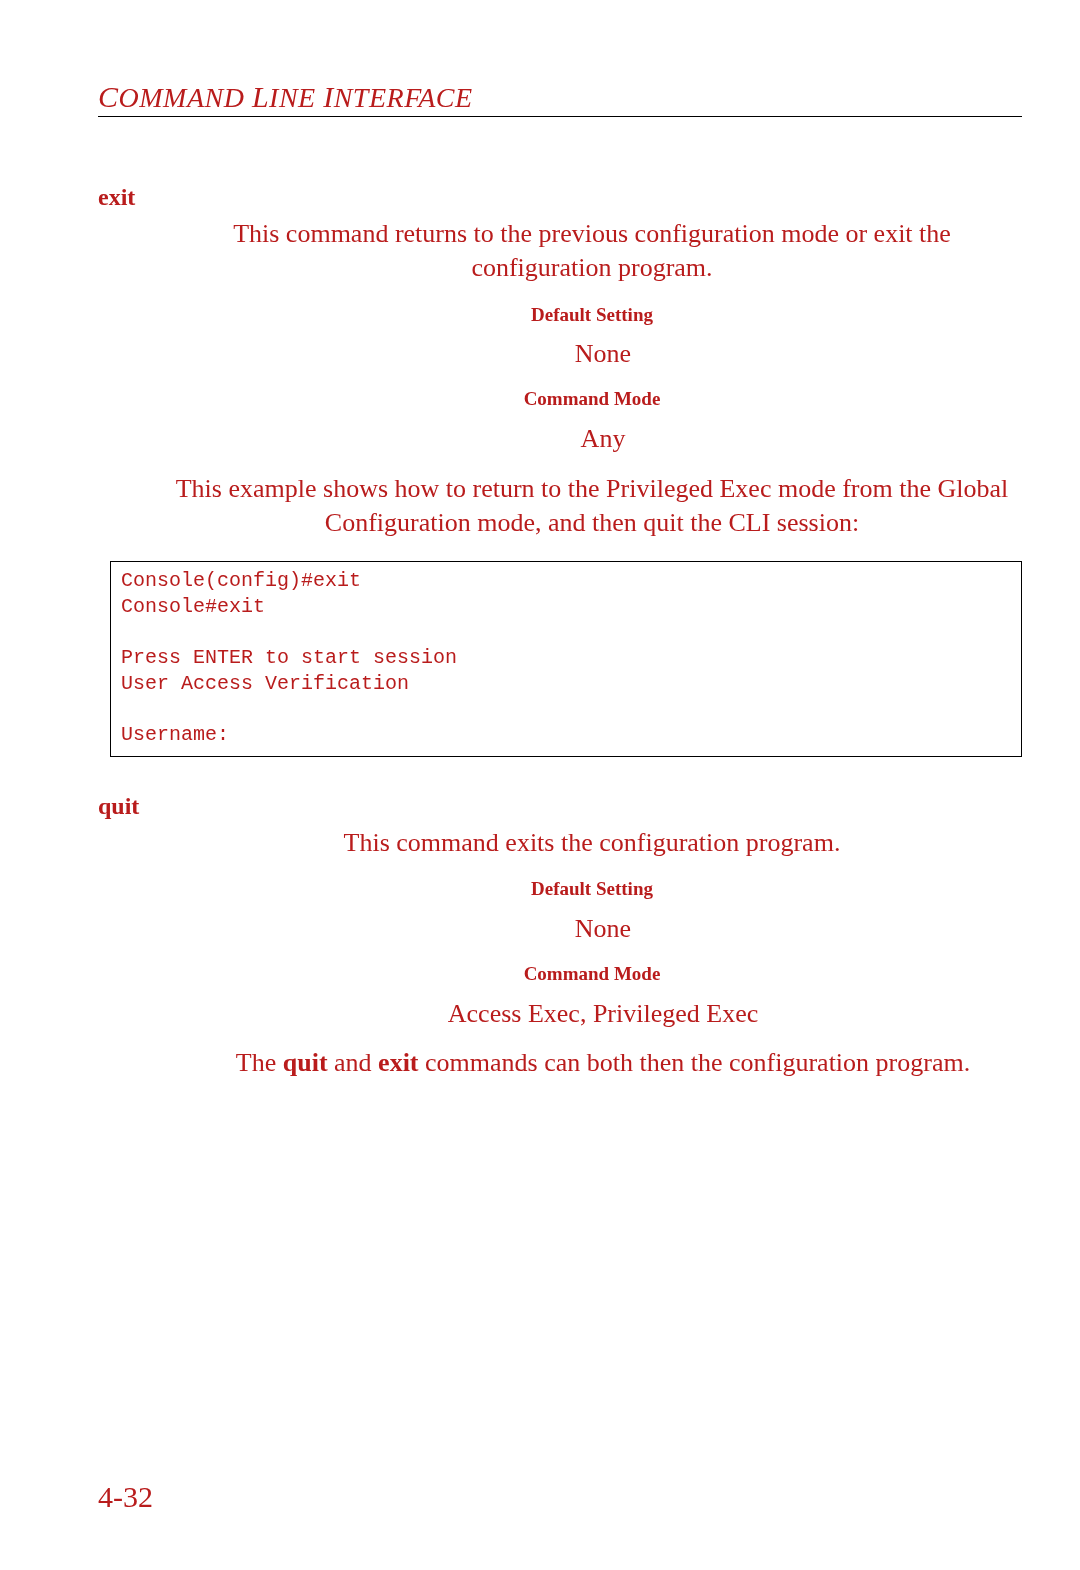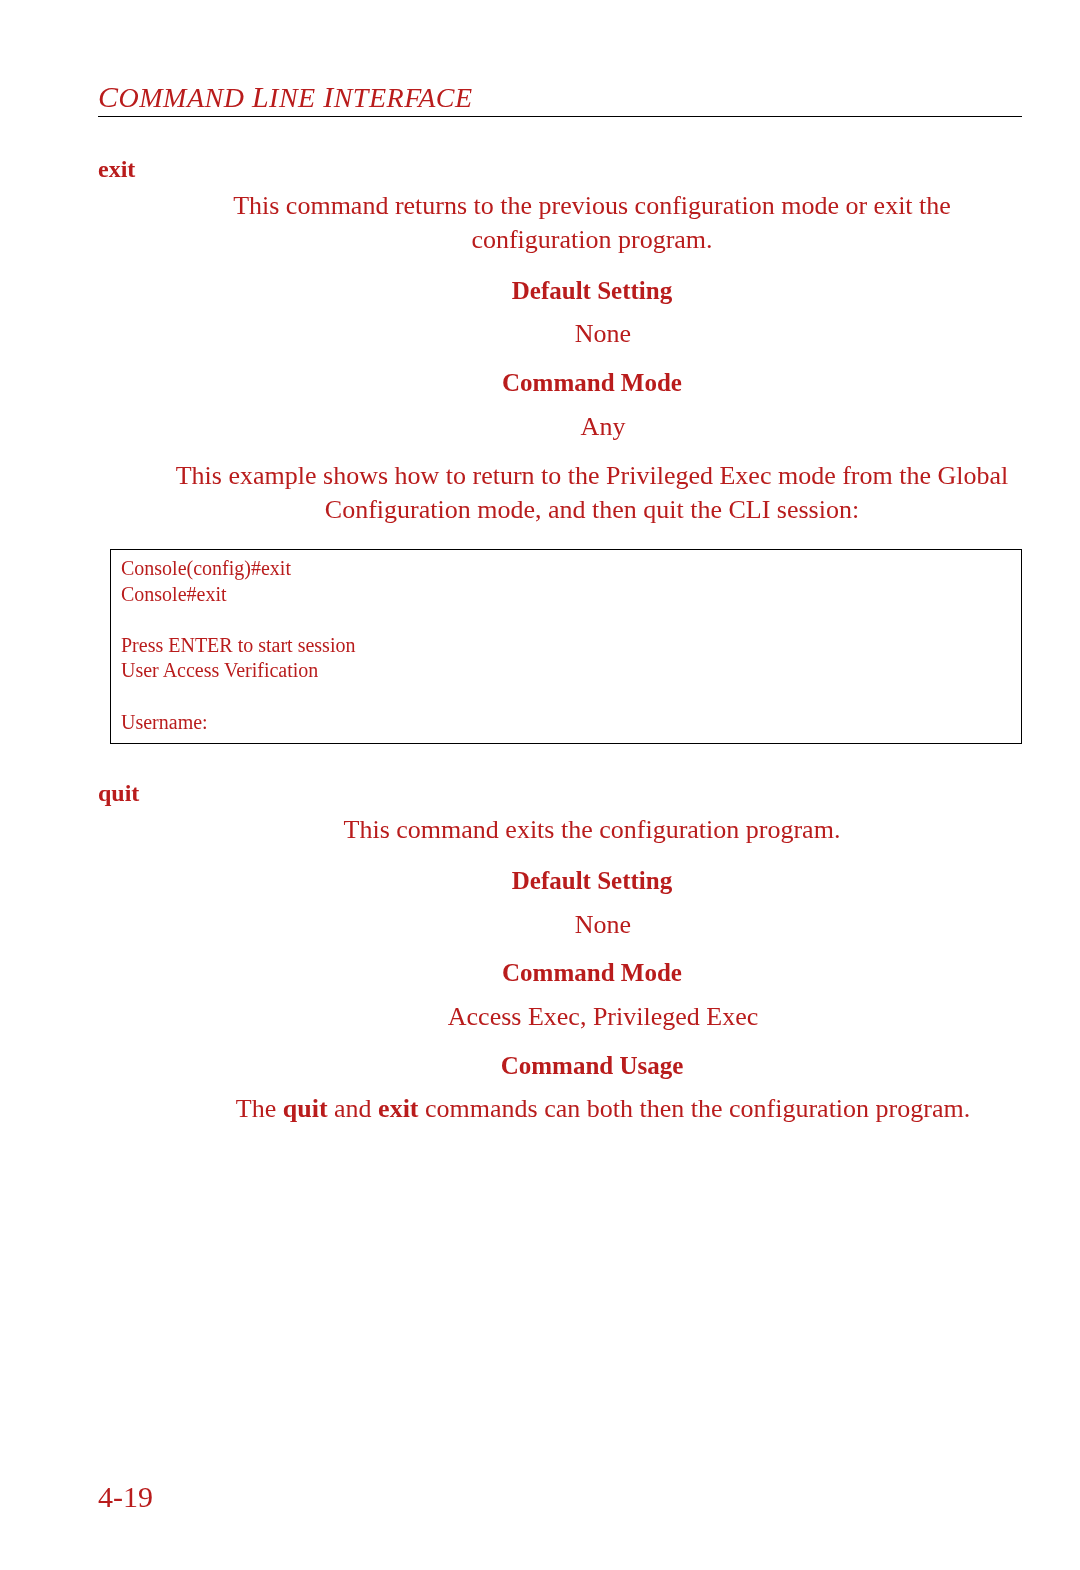--- a/index.html
+++ b/index.html
@@ -31,52 +31,52 @@
   .hr {
     position: absolute;
     top: 116px;
     left: 78px;
     width: 924px;
     height: 1px;
     background: #000;
   }
   .content {
     position: absolute;
-    top: 148px;
+    top: 176px;
     left: 78px;
     width: 924px;
     font-size: 26px;
     line-height: 1.3;
   }
   .cmd-name {
     font-weight: bold;
     font-size: 24px;
     margin-top: 6px;
   }
   .body-indent {
     margin-left: 64px;
     text-align: center;
   }
   .para {
     margin-top: 4px;
     margin-bottom: 18px;
   }
   .sub-head {
     font-weight: bold;
-    font-size: 25px;
+    font-size: 19px;
     margin-top: 14px;
     margin-bottom: 10px;
   }
   .sub-body {
     margin-left: 22px;
     margin-bottom: 16px;
   }
   .codebox {
     border: 1px solid #000;
-    font-family: Liberation Serif, serif;
+    font-family: Liberation Mono, monospace;
     font-size: 20px;
     line-height: 1.28;
     padding: 6px 10px 8px 10px;
     margin-top: 22px;
     margin-bottom: 34px;
     margin-left: 12px;
     white-space: pre;
   }
   .usage-bold { font-weight: bold; }
   .page-number {
@@ -124,22 +124,21 @@
 
     <div class="body-indent">
       <div class="para">This command exits the configuration program.</div>
 
       <div class="sub-head">Default Setting</div>
       <div class="sub-body">None</div>
 
       <div class="sub-head">Command Mode</div>
       <div class="sub-body">Access Exec, Privileged Exec</div>
 
-      <div class="sub-head">Command Usage</div>
       <div class="sub-body">
         <span>The </span><span class="usage-bold">quit</span><span> and </span><span class="usage-bold">exit</span><span> commands can both then the configuration program.</span>
       </div>
     </div>
 
   </div>
 
-  <div class="page-number">4-19</div>
+  <div class="page-number">4-32</div>
 </div>
 
 </body></html>

